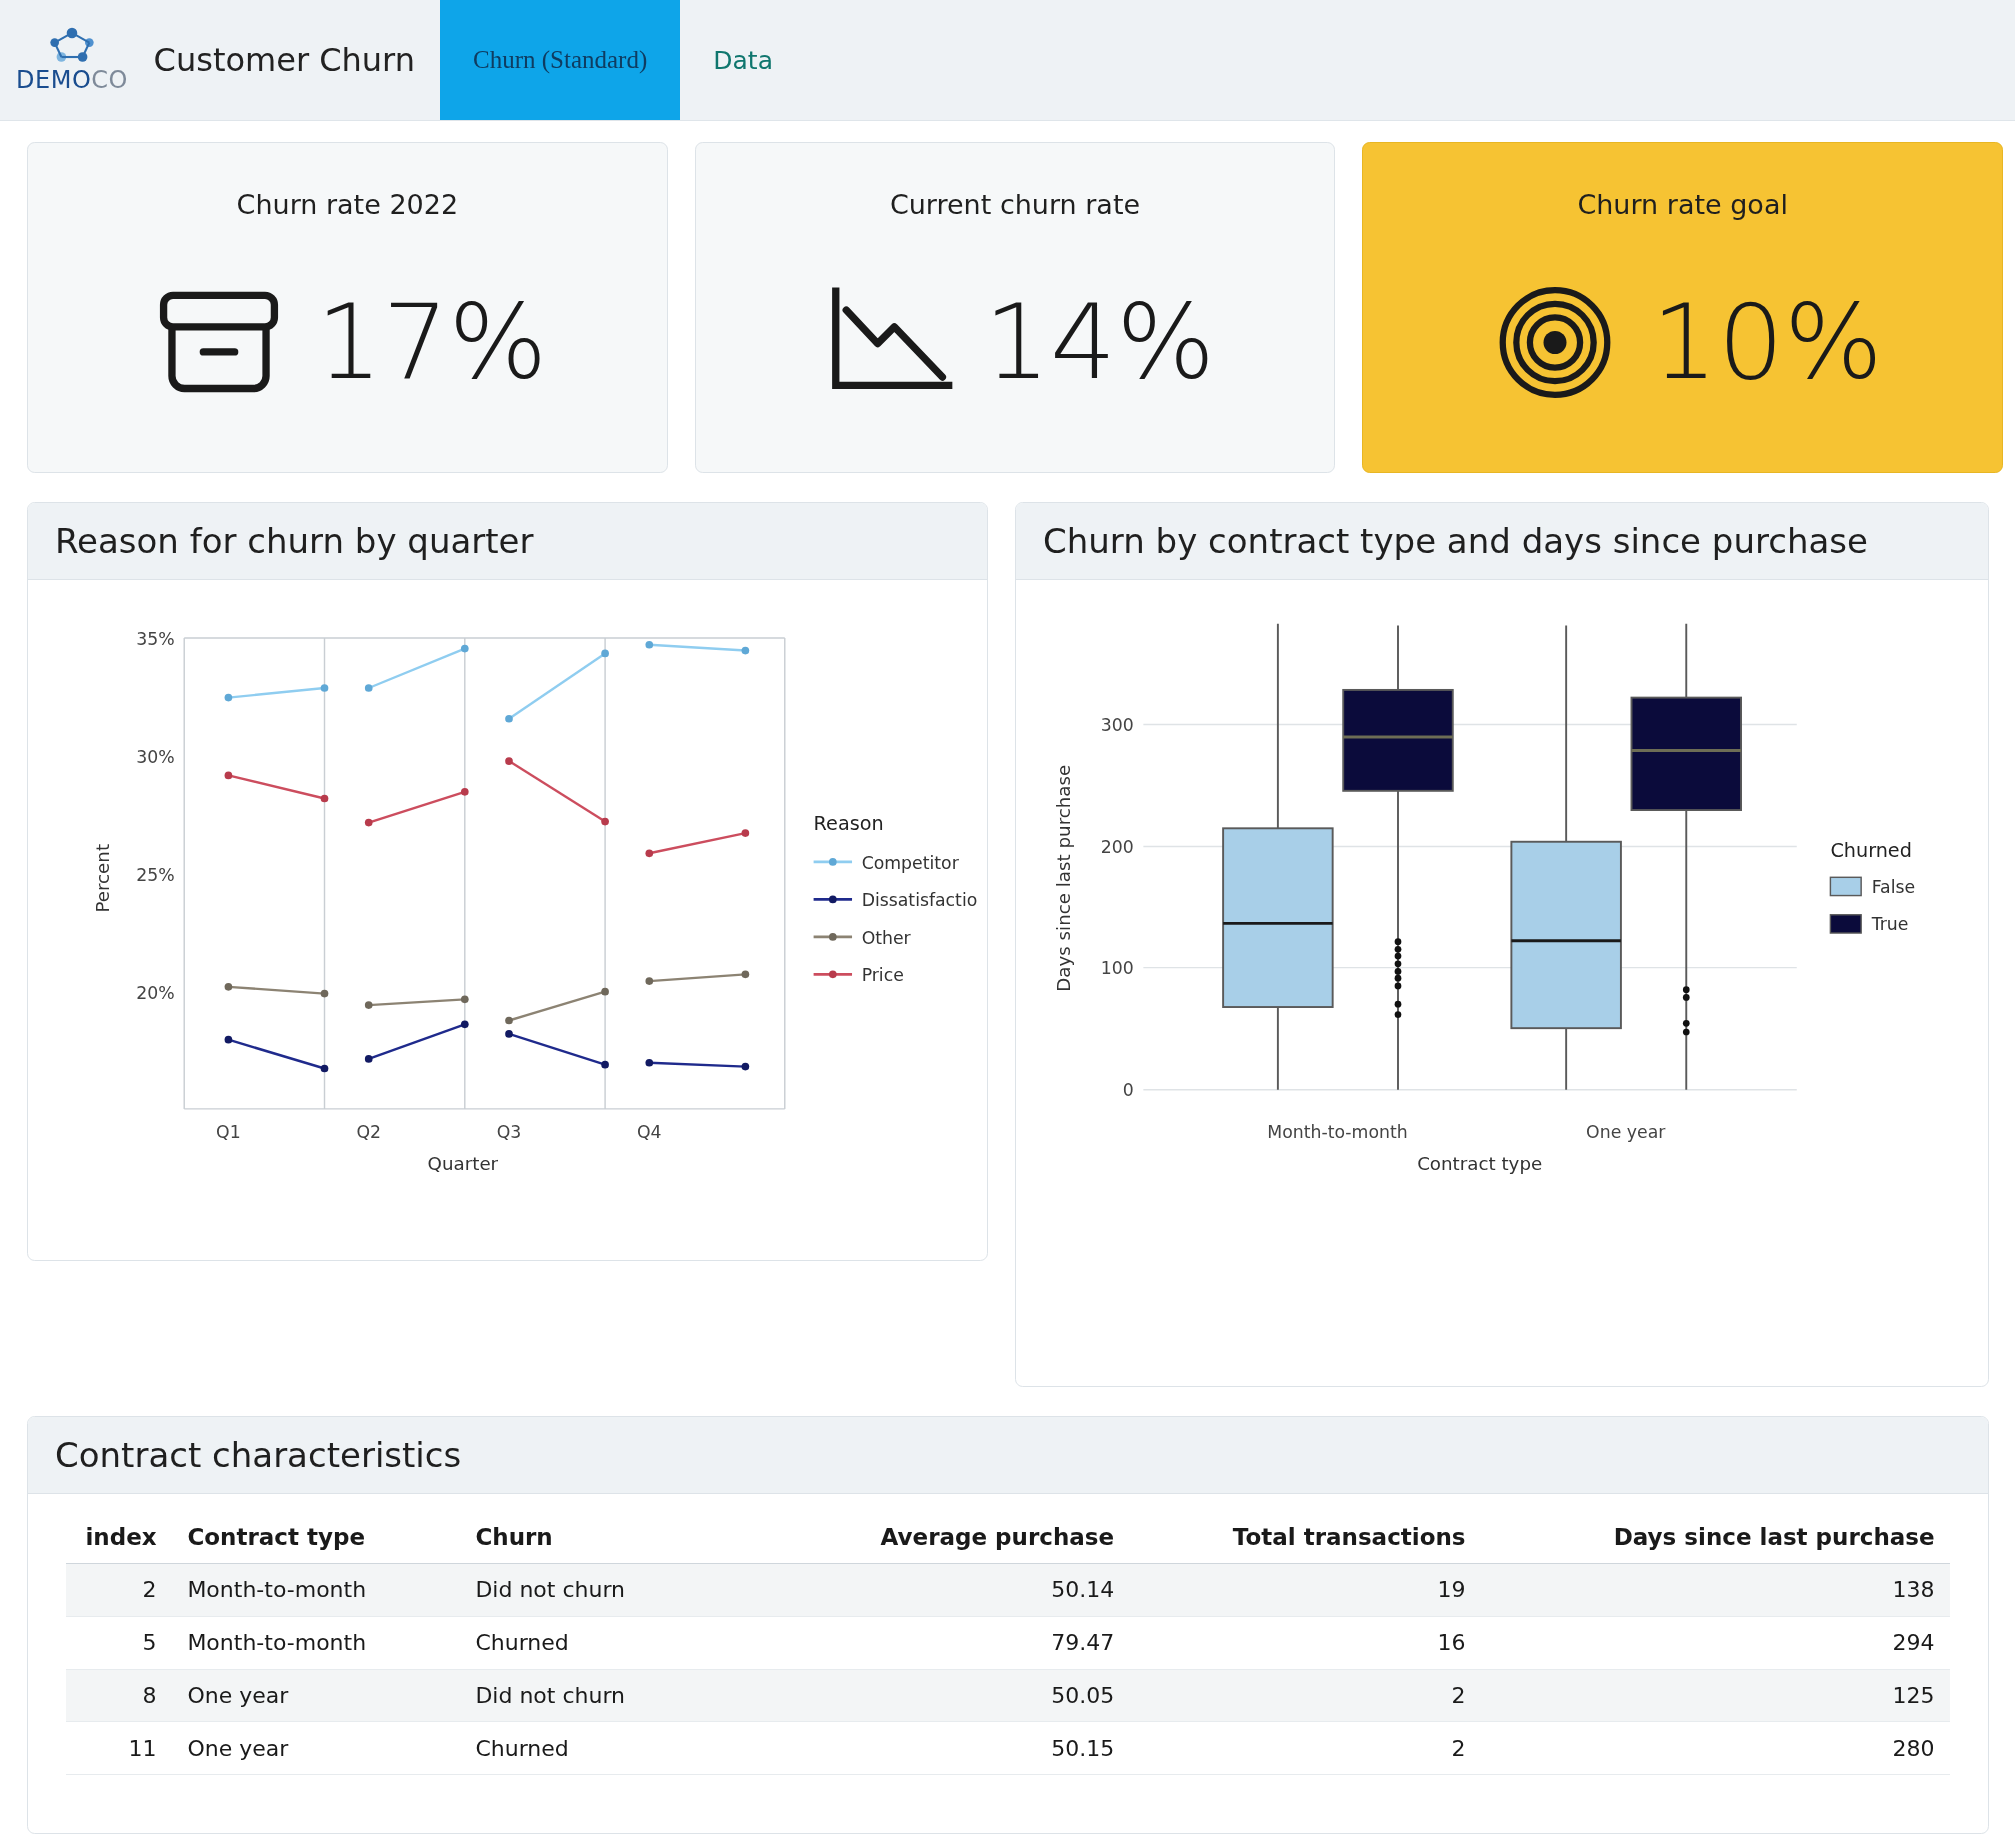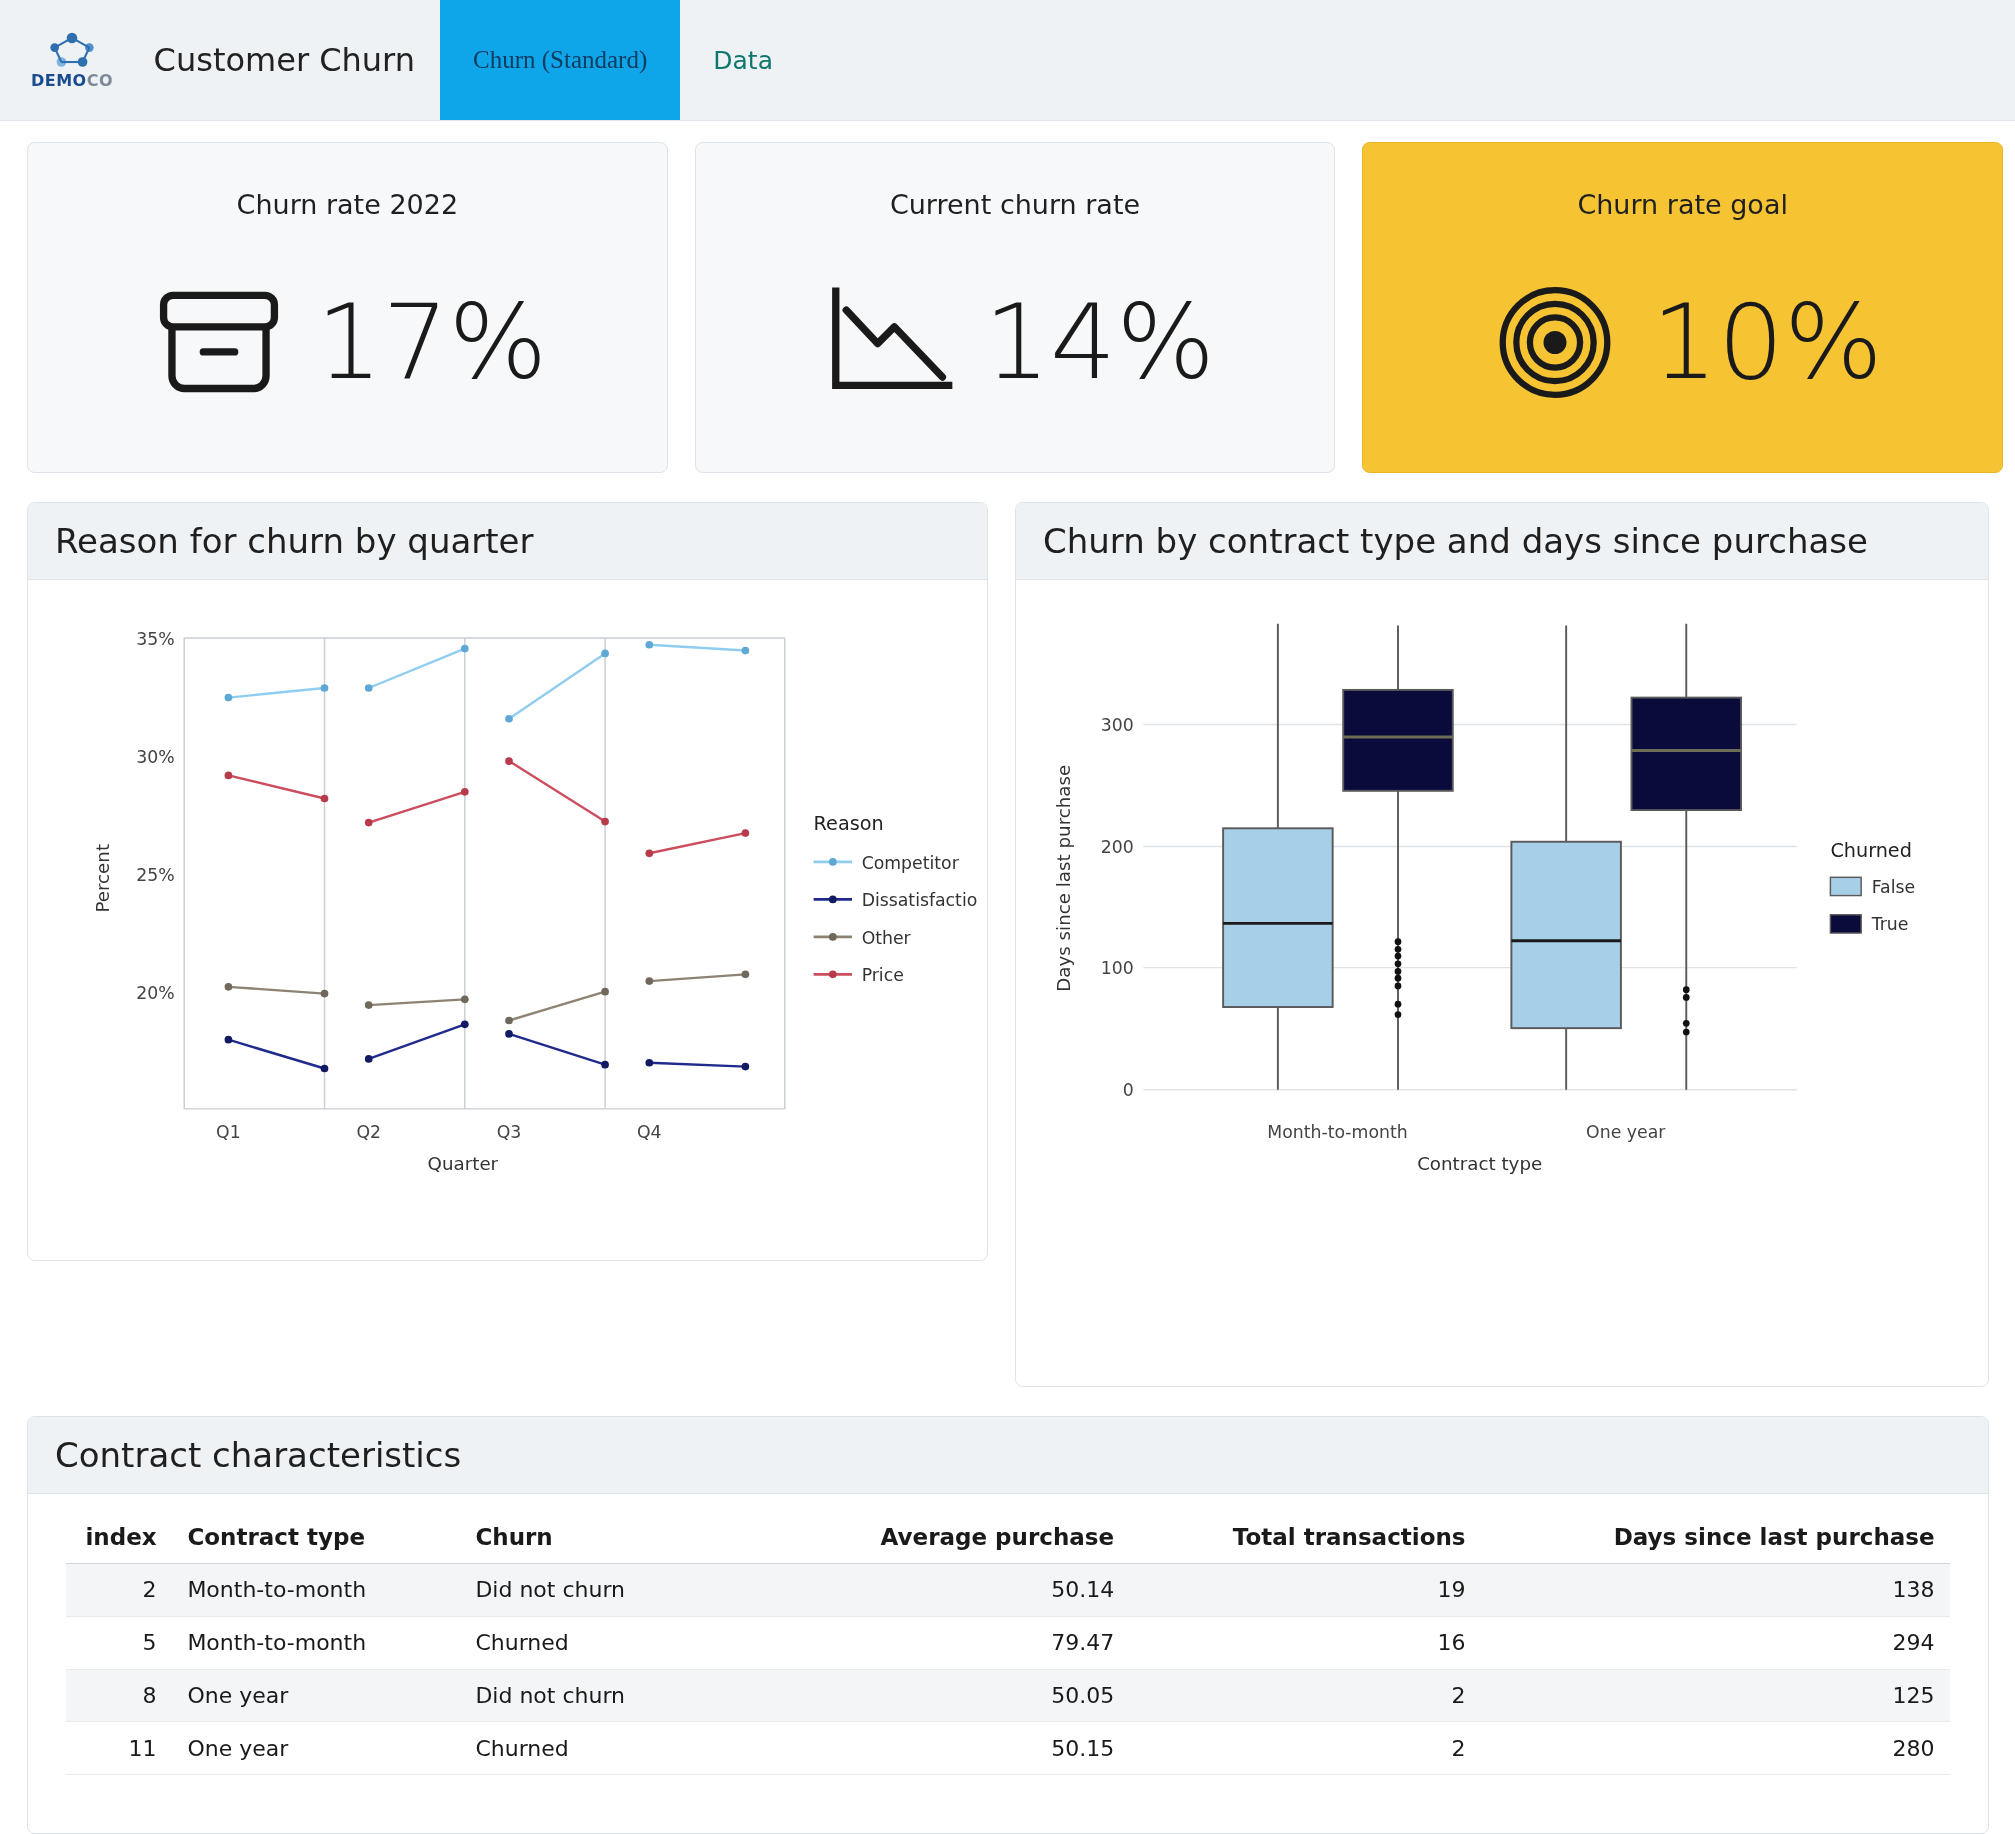--- a/index.html
+++ b/index.html
@@ -19,21 +19,21 @@
     display: flex;
     align-items: stretch;
     border-bottom: 1px solid #dfe5ea;
   }
   .logo-wrap {
     width: 144px;
     display: flex; flex-direction: column;
     align-items: center; justify-content: center;
   }
   .logo-mark { width: 52px; height: 37px; }
-  .logo-text { font-size: 16px; font-weight: bold; letter-spacing: 0.5px; margin-top: 3px; }
+  .logo-text { font-size: 24px; font-weight: normal; letter-spacing: 0.5px; margin-top: 3px; }
   .logo-text .demo { color: #1a4d8f; }
   .logo-text .co { color: #7e8a99; }
   .app-title {
     display: flex; align-items: center;
     font-size: 32px; color: #222;
     padding: 0 25px 0 9.6px;
     font-weight: 400;
   }
   .tabs { display: flex; align-items: stretch; }
   .tab {

